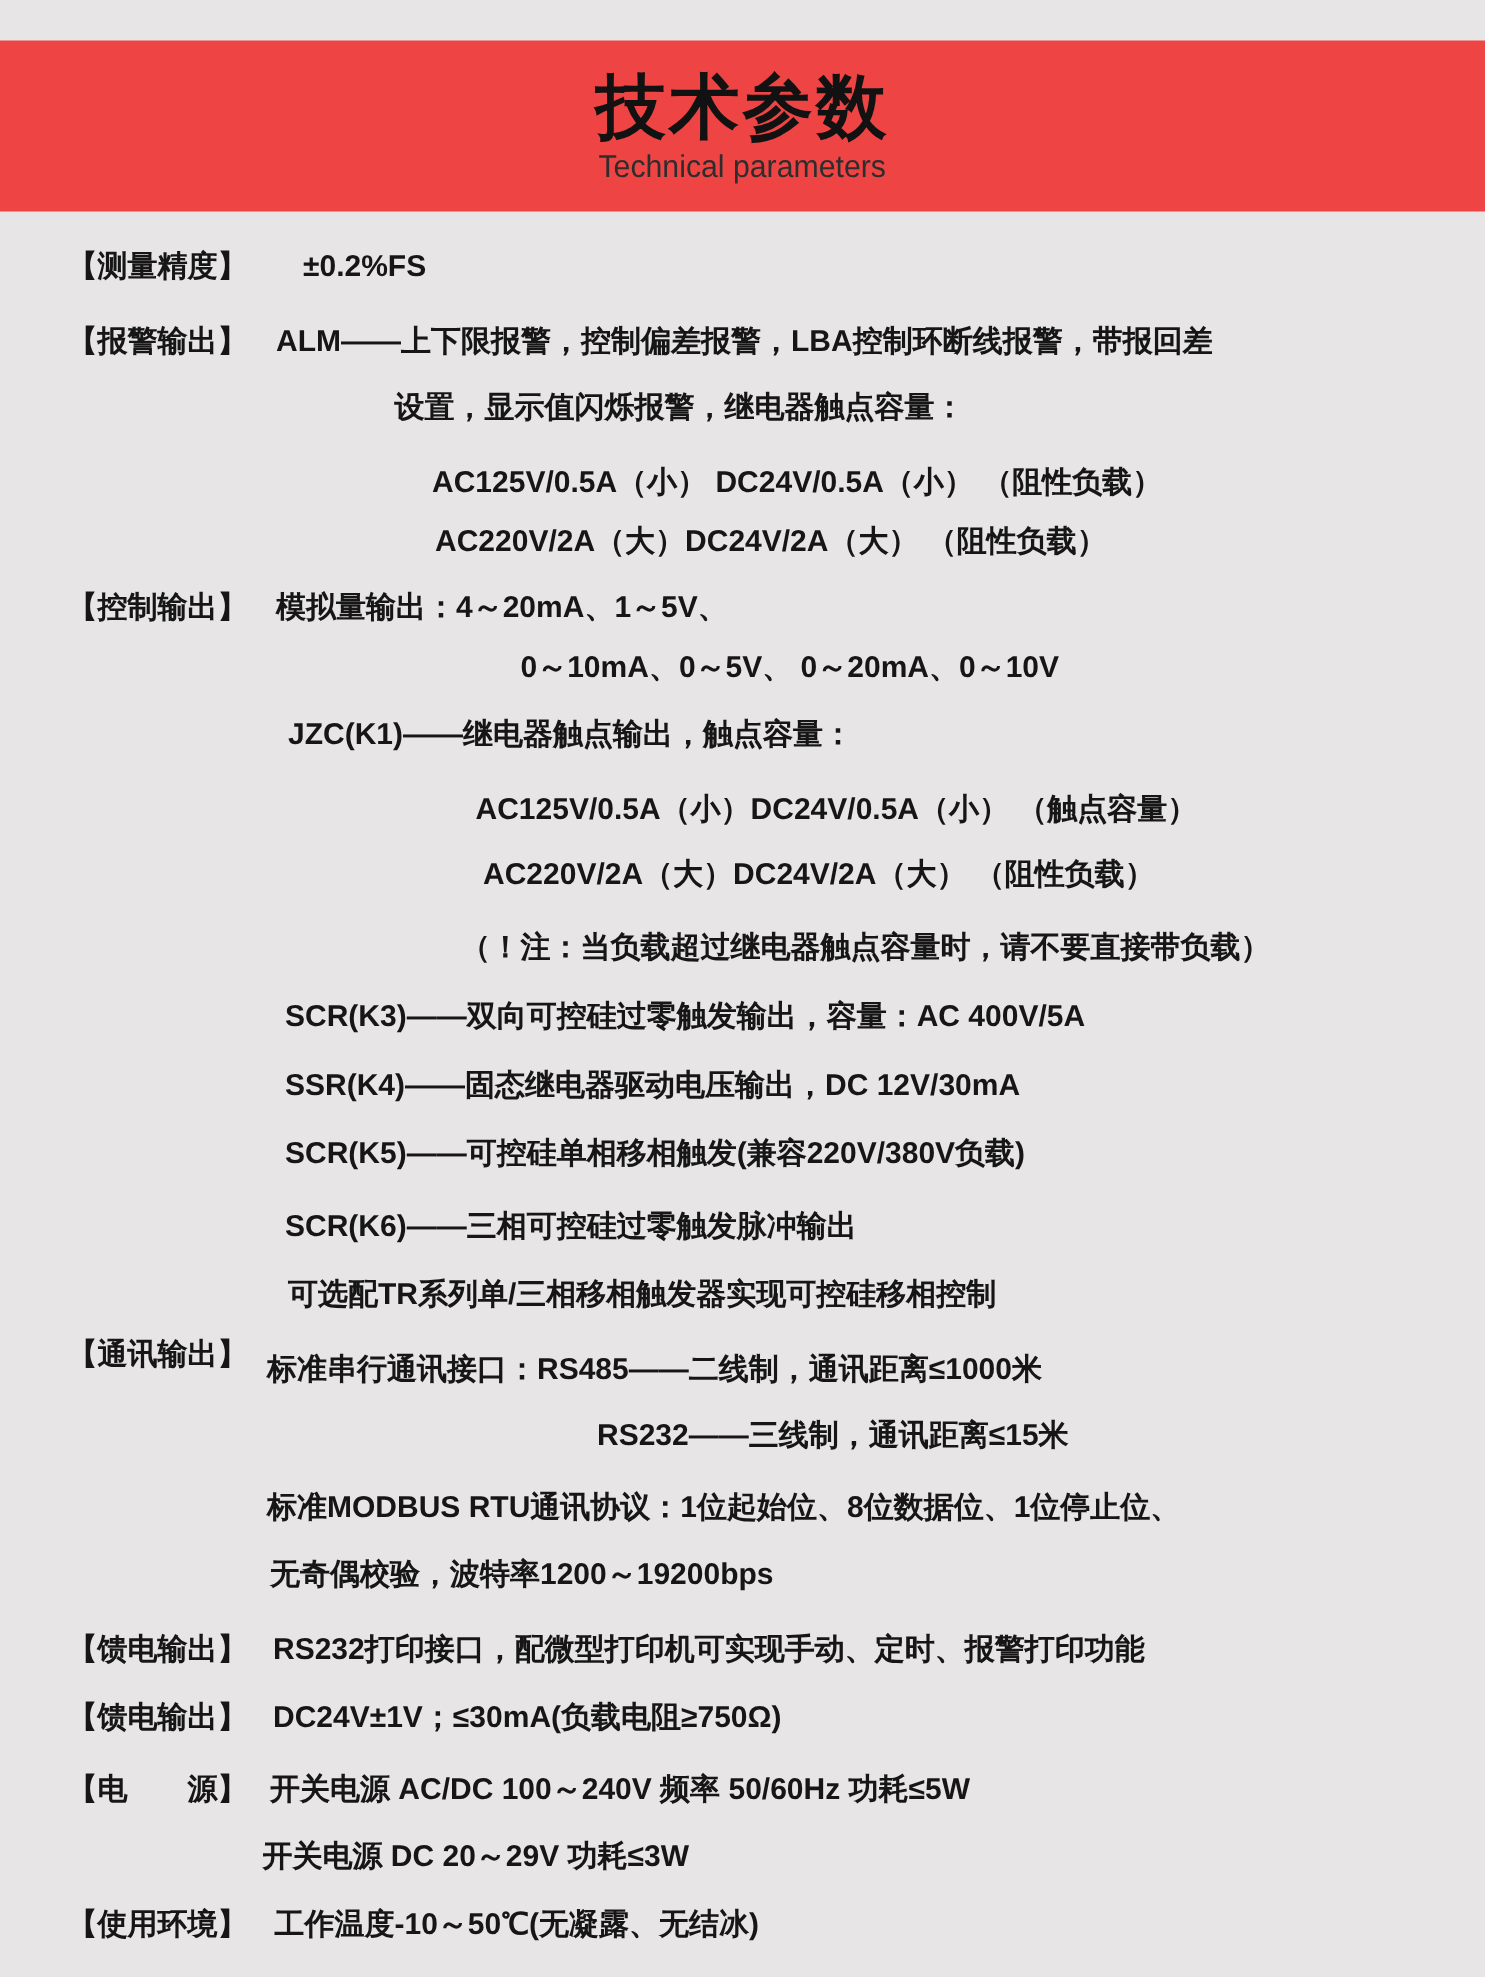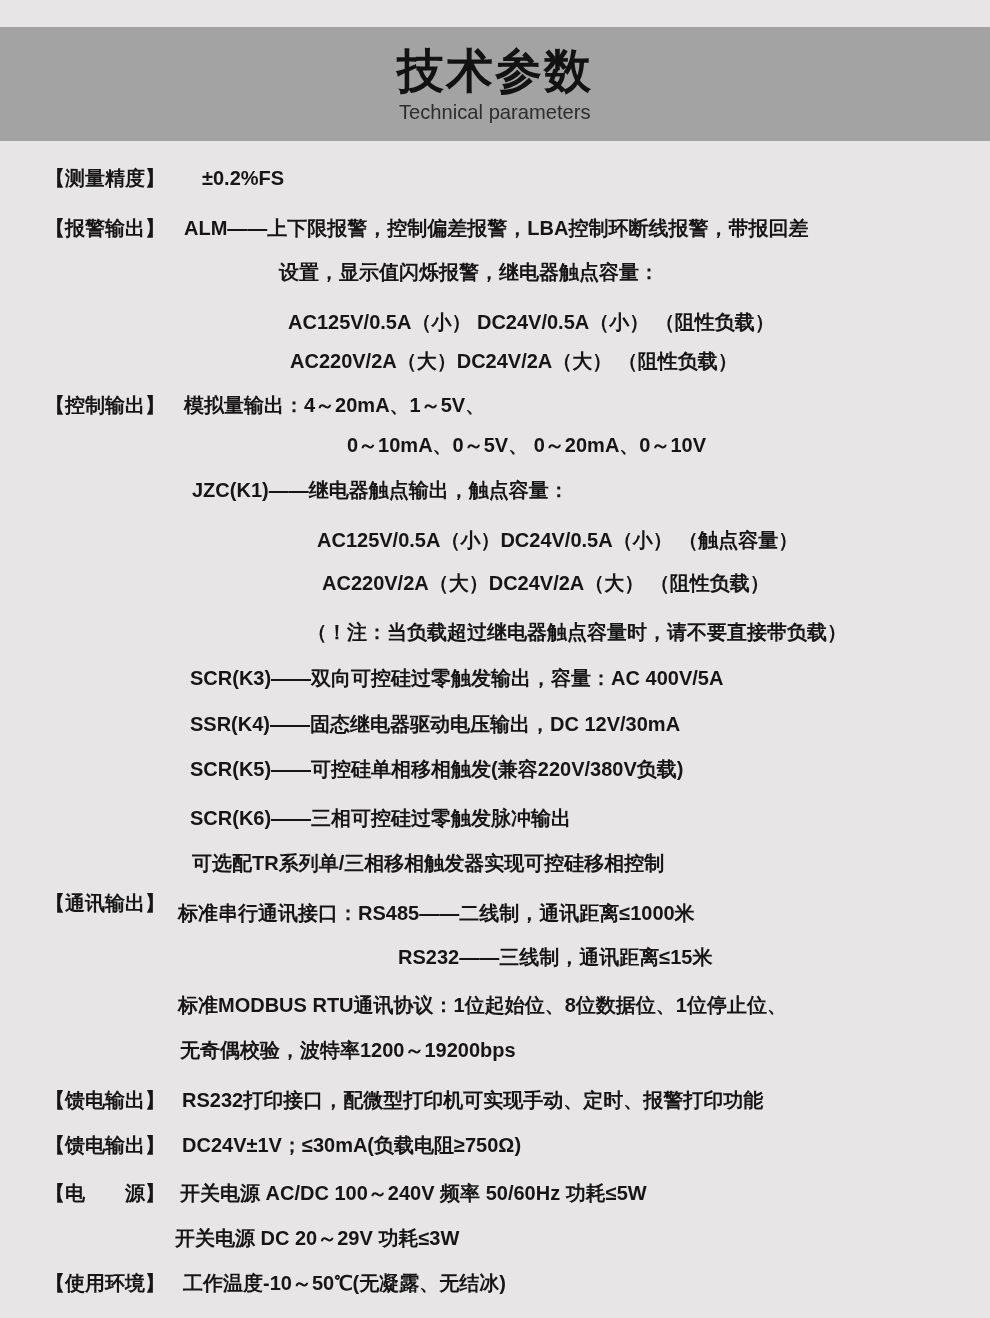--- a/index.html
+++ b/index.html
@@ -14,21 +14,21 @@
     font-family: "Liberation Sans", sans-serif;
     color: #161616;
     overflow: hidden;
   }
   .banner {
     position: absolute;
     left: 0;
     top: 27px;
     width: 990px;
     height: 114px;
-    background: #a3a3a3;
+    background: #ef4444;
     display: flex;
     flex-direction: column;
     align-items: center;
     justify-content: center;
     gap: 7px;
   }
   .title {
     font-size: 47px;
     font-weight: 700;
     letter-spacing: 2px;
@@ -61,21 +61,21 @@
 <div class="banner">
   <div class="title">技术参数</div>
   <div class="subtitle">Technical parameters</div>
 </div>
 
 <div class="ln lbl" style="left:45px; top:162px">【测量精度】</div>
 <div class="ln" style="left:202px; top:162px">±0.2%FS</div>
 
 <div class="ln lbl" style="left:45px; top:212px">【报警输出】</div>
 <div class="ln" style="left:184px; top:212px">ALM——上下限报警，控制偏差报警，LBA控制环断线报警，带报回差</div>
-<div class="ln" style="left:279px; top:256px">设置，显示值闪烁报警，继电器触点容量：</div>
+<div class="ln" style="left:263px; top:256px">设置，显示值闪烁报警，继电器触点容量：</div>
 <div class="ln" style="left:288px; top:306px">AC125V/0.5A（小）  DC24V/0.5A（小） （阻性负载）</div>
 <div class="ln" style="left:290px; top:345px">AC220V/2A（大）DC24V/2A（大） （阻性负载）</div>
 
 <div class="ln lbl" style="left:45px; top:389px">【控制输出】</div>
 <div class="ln" style="left:184px; top:389px">模拟量输出：4～20mA、1～5V、</div>
 <div class="ln" style="left:347px; top:429px">0～10mA、0～5V、 0～20mA、0～10V</div>
 <div class="ln" style="left:192px; top:474px">JZC(K1)——继电器触点输出，触点容量：</div>
 <div class="ln" style="left:317px; top:524px">AC125V/0.5A（小）DC24V/0.5A（小） （触点容量）</div>
 <div class="ln" style="left:322px; top:567px">AC220V/2A（大）DC24V/2A（大） （阻性负载）</div>
 <div class="ln" style="left:307px; top:616px">（！注：当负载超过继电器触点容量时，请不要直接带负载）</div>

